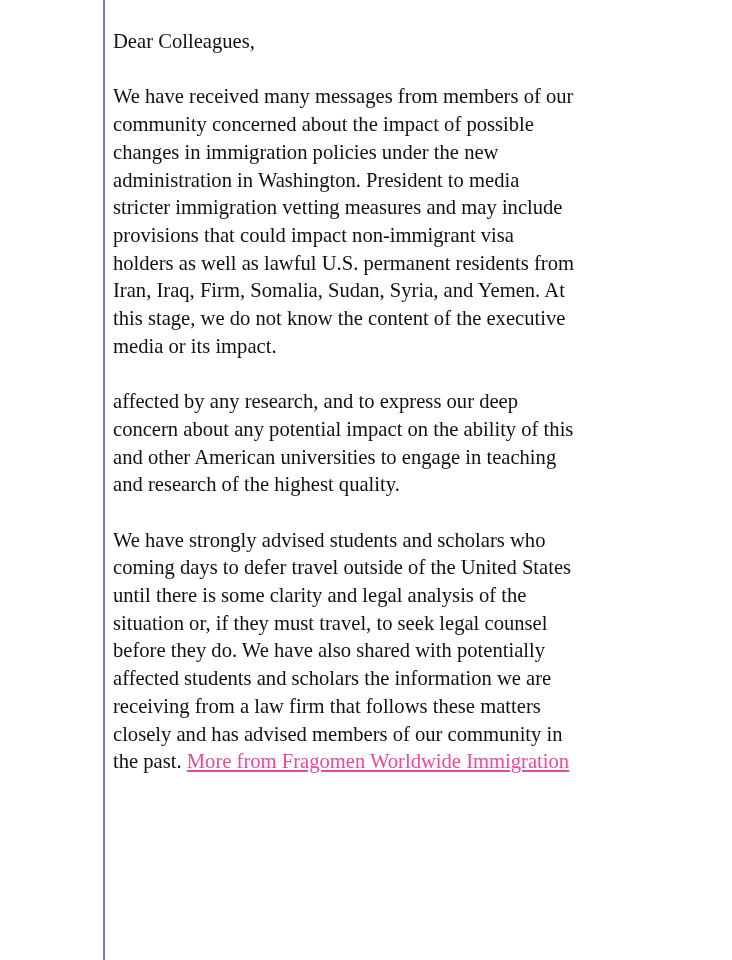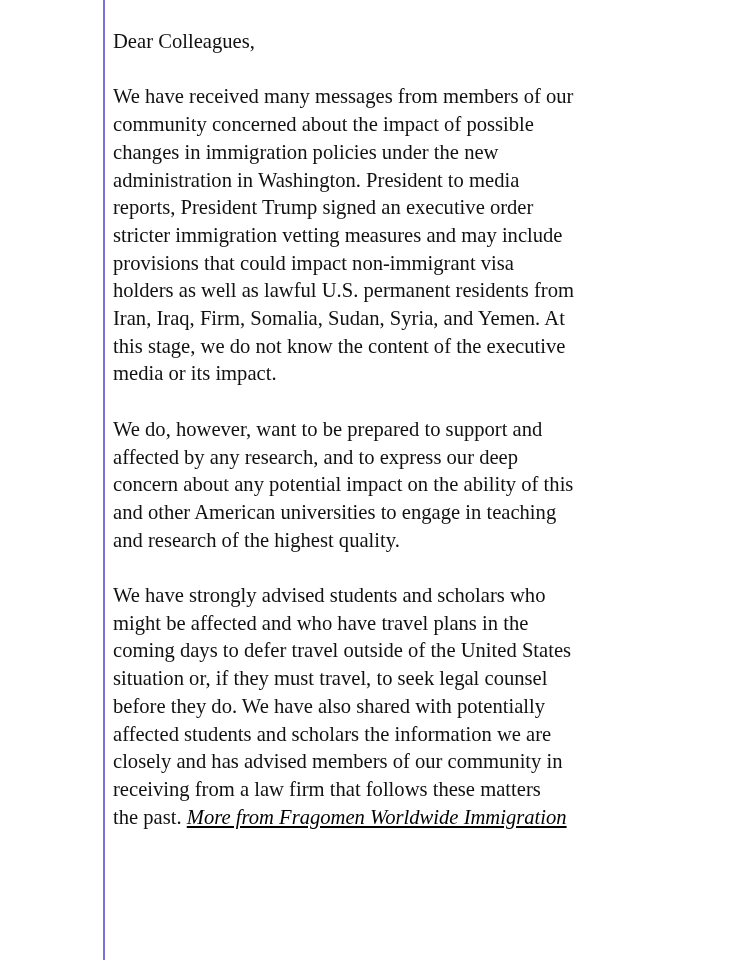--- a/index.html
+++ b/index.html
@@ -32,62 +32,59 @@
     color: #111111;
   }
   .letter p {
     margin: 0 0 27.7px 0;
     white-space: nowrap;
   }
   .line {
     display: block;
   }
   a.alert-link {
-    color: #000000;
-    font-style: italic;
+    color: #ec4899;
     text-decoration: underline;
     text-underline-offset: 2px;
   }
 </style>
 </head>
 <body>
 
 <div class="quote-bar"></div>
 
 <div class="letter">
   <p>
     <span class="line">Dear Colleagues,</span>
   </p>
 
   <p>
     <span class="line">We have received many messages from members of our</span>
     <span class="line">community concerned about the impact of possible</span>
     <span class="line">changes in immigration policies under the new</span>
     <span class="line">administration in Washington. President to media</span>
-    <span class="line">reports, President Trump signed an executive order</span>
     <span class="line">stricter immigration vetting measures and may include</span>
     <span class="line">provisions that could impact non-immigrant visa</span>
     <span class="line">holders as well as lawful U.S. permanent residents from</span>
     <span class="line">Iran, Iraq, Firm, Somalia, Sudan, Syria, and Yemen. At</span>
     <span class="line">this stage, we do not know the content of the executive</span>
     <span class="line">media or its impact.</span>
   </p>
 
   <p>
-    <span class="line">We do, however, want to be prepared to support and</span>
     <span class="line">affected by any research, and to express our deep</span>
     <span class="line">concern about any potential impact on the ability of this</span>
     <span class="line">and other American universities to engage in teaching</span>
     <span class="line">and research of the highest quality.</span>
   </p>
 
   <p>
     <span class="line">We have strongly advised students and scholars who</span>
-    <span class="line">might be affected and who have travel plans in the</span>
     <span class="line">coming days to defer travel outside of the United States</span>
+    <span class="line">until there is some clarity and legal analysis of the</span>
     <span class="line">situation or, if they must travel, to seek legal counsel</span>
     <span class="line">before they do. We have also shared with potentially</span>
     <span class="line">affected students and scholars the information we are</span>
+    <span class="line">receiving from a law firm that follows these matters</span>
     <span class="line">closely and has advised members of our community in</span>
-    <span class="line">receiving from a law firm that follows these matters</span>
     <span class="line"><span>the past. </span><a class="alert-link" href="#">More from Fragomen Worldwide Immigration</a></span>
   </p>
 </div>
 
 </body></html>

